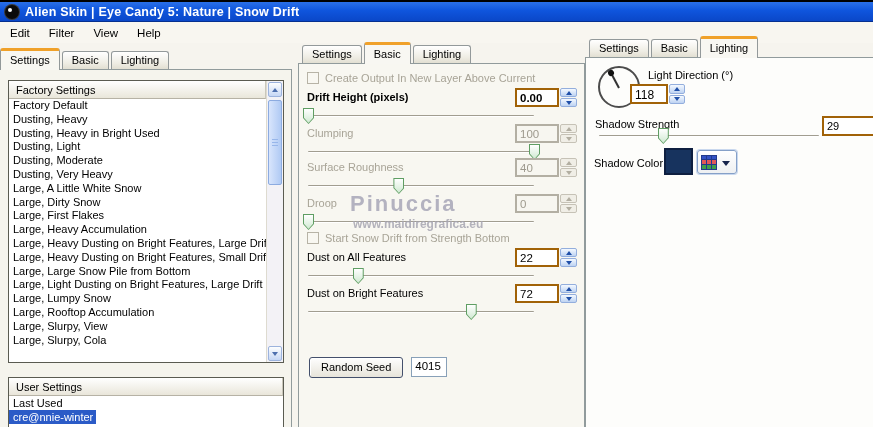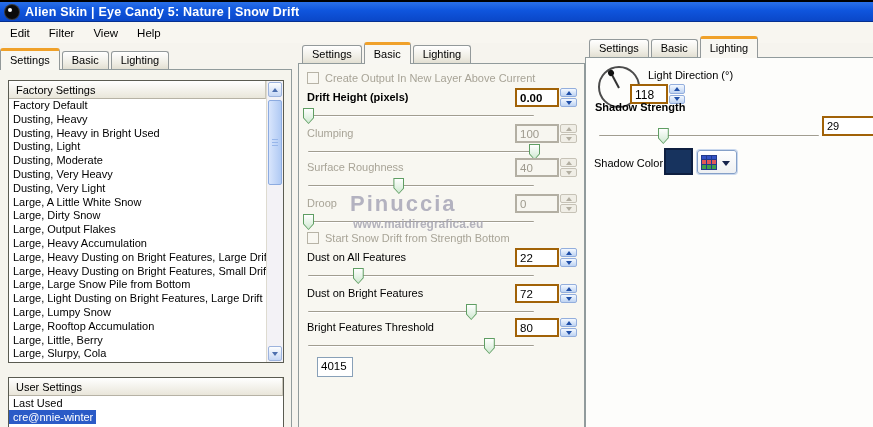--- a/index.html
+++ b/index.html
@@ -152,32 +152,31 @@
 
 <div class="listbox" id="factory-box">
   <div class="list-header">Factory Settings</div>
   <div class="list-items">
       <div class="list-item">Factory Default</div>
       <div class="list-item">Dusting, Heavy</div>
       <div class="list-item">Dusting, Heavy in Bright Used</div>
       <div class="list-item">Dusting, Light</div>
       <div class="list-item">Dusting, Moderate</div>
       <div class="list-item">Dusting, Very Heavy</div>
-      <div class="list-item">Dusting, Very Light</div>
       <div class="list-item">Large, A Little White Snow</div>
       <div class="list-item">Large, Dirty Snow</div>
-      <div class="list-item">Large, Output Flakes</div>
+      <div class="list-item">Large, First Flakes</div>
       <div class="list-item">Large, Heavy Accumulation</div>
       <div class="list-item">Large, Heavy Dusting on Bright Features, Large Drift</div>
       <div class="list-item">Large, Heavy Dusting on Bright Features, Small Drift</div>
       <div class="list-item">Large, Large Snow Pile from Bottom</div>
       <div class="list-item">Large, Light Dusting on Bright Features, Large Drift</div>
       <div class="list-item">Large, Lumpy Snow</div>
       <div class="list-item">Large, Rooftop Accumulation</div>
-      <div class="list-item">Large, Little, Berry</div>
+      <div class="list-item">Large, Slurpy, View</div>
       <div class="list-item">Large, Slurpy, Cola</div>
     </div>
   <div class="vscroll">
     <div class="sbtn up">
         <span class="arr up"></span>
       </div>
     <div class="sthumb"></div>
     <div class="sbtn down">
         <span class="arr down"></span>
       </div>
@@ -328,42 +327,23 @@
       </div>
     </div>
     <div class="slider">
       <div class="track"></div>
       <div class="thumb" style="left: calc(72% - 5px);">
           <i></i>
         </div>
     </div>
   </div>
 
-  <div class="ctl" style="top:256px;">
-    <div class="ctl-label">Bright Features Threshold</div>
-    <div class="spingroup">
-      <div class="spinval">80</div>
-      <div class="spinbtns">
-        <span class="spinbtn">
-            <i class="sa up"></i>
-          </span>
-        <span class="spinbtn">
-            <i class="sa dn"></i>
-          </span>
-      </div>
-    </div>
-    <div class="slider">
-      <div class="track"></div>
-      <div class="thumb" style="left: calc(80% - 5px);">
-          <i></i>
-        </div>
-    </div>
-  </div>
 
   <div class="seedrow">
+    <button class="xp-button">Random Seed</button>
     <div class="seedfield">4015</div>
   </div>
 </div>
 
 <div class="wm1">Pinuccia</div>
 <div class="wm2">www.maidiregrafica.eu</div>
 
 <div class="tabrow" style="left:589px; top:35px;">
   <div class="tab">Settings</div>
   <div class="tab">Basic</div>
@@ -380,21 +360,21 @@
     <div class="spinbtns" style="height:20px; width:16px;">
       <span class="spinbtn">
           <i class="sa up"></i>
         </span>
       <span class="spinbtn">
           <i class="sa dn"></i>
         </span>
     </div>
   </div>
 
-  <div class="rp-label" style="left:9px; top:43px;font-weight:bold;">Shadow Strength</div>
+  <div class="rp-label" style="left:9px; top:60px;">Shadow Strength</div>
   <div class="spingroup" style="left:236px; top:58px; right:auto;">
     <div class="spinval" style="width:54px; height:20px; font-size:11px;">29</div>
     <div class="spinbtns" style="height:20px; width:16px;">
       <span class="spinbtn">
           <i class="sa up"></i>
         </span>
       <span class="spinbtn">
           <i class="sa dn"></i>
         </span>
     </div>

